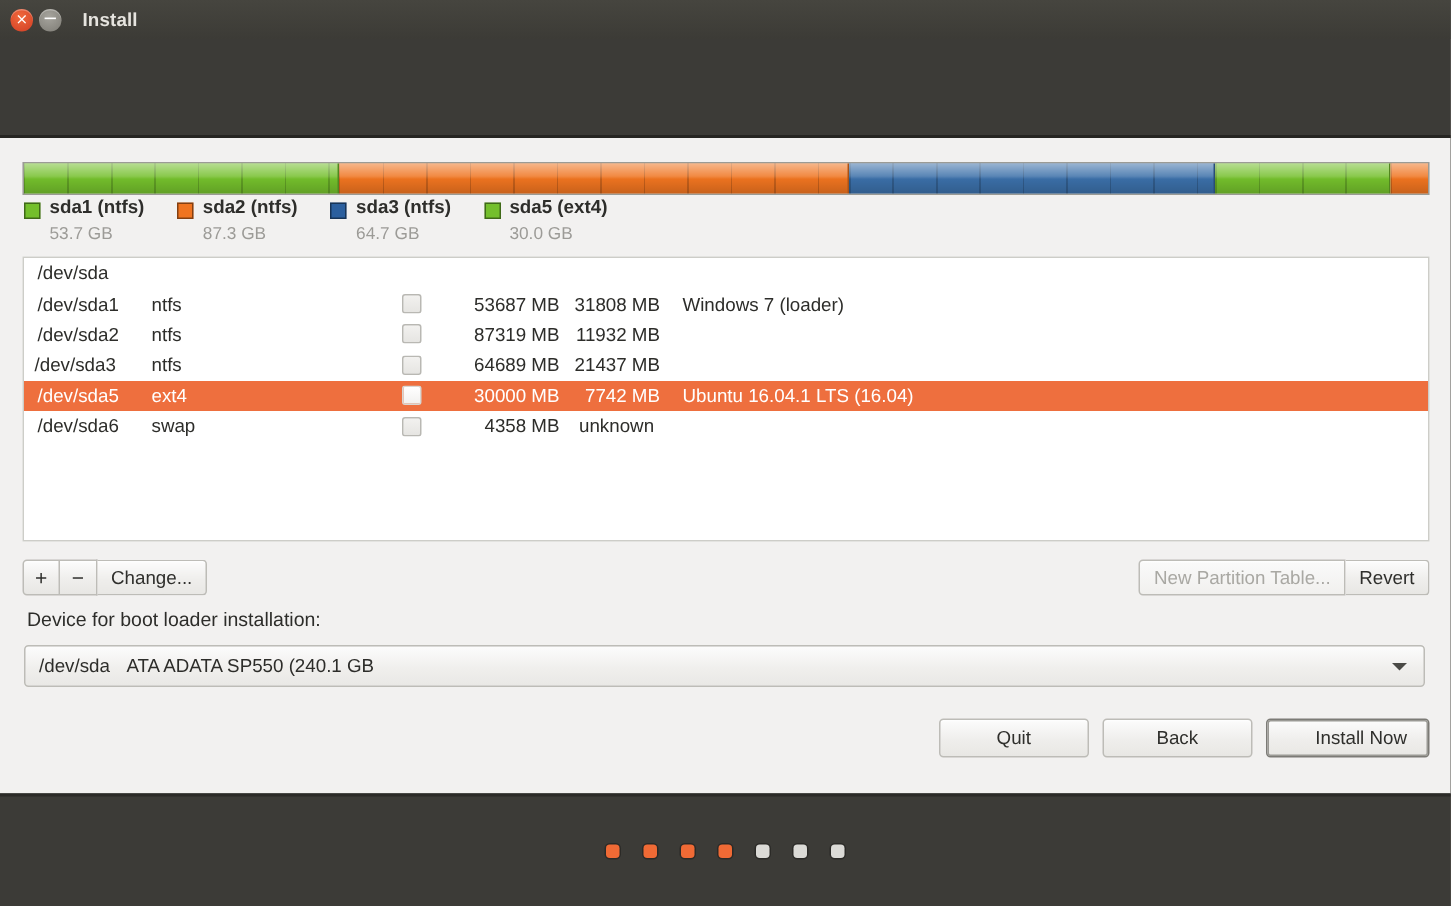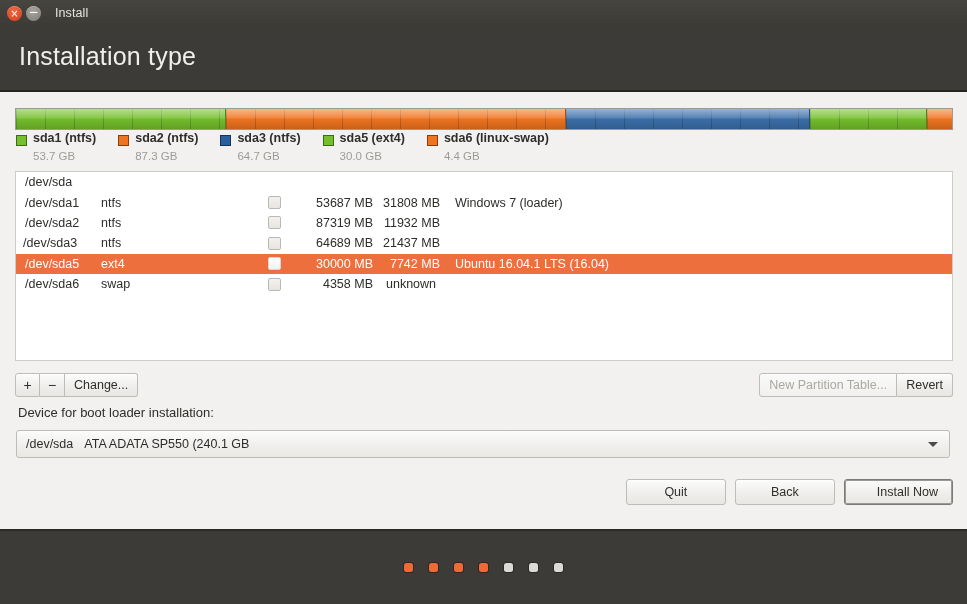--- a/index.html
+++ b/index.html
@@ -45,21 +45,21 @@
   .wbtn.min   { background: radial-gradient(circle at 45% 35%, #a6a49d 0%, #86847d 80%); }
   .wbtn .gl {
     position: absolute; left: 0; top: 0; right: 0; bottom: 0;
     color: #fff; font-size: 10px; line-height: 15px; text-align: center;
     font-family: "DejaVu Sans", sans-serif;
   }
   .wbtn.min .gl { font-size: 12px; line-height: 13px; }
   #win-title {
     color: #e6e4df;
     font-size: 12.5px;
-    font-weight: normal;
+    font-weight: bold;
     margin-left: 10px;
     letter-spacing: .1px;
   }
 
   #header {
     position: absolute;
     left: 0; top: 26px;
     width: 967px; height: 65px;
     background: #3c3b37;
   }
@@ -342,23 +342,20 @@
   <div id="titlebar">
     <div class="wbtn close">
       <span class="gl">×</span>
     </div>
     <div class="wbtn min">
       <span class="gl">−</span>
     </div>
     <div id="win-title">Install</div>
   </div>
 
-  <div id="header">
-    <div id="page-title">Installation type</div>
-  </div>
   <div id="header-rule"></div>
 
   <div id="content">
 
     <div id="part-bar">
         <div class="part-seg" style="flex: 0 0 22.4%; background: rgb(116, 191, 44);">
           <div class="ticks"></div>
           <div class="sheen"></div>
         </div>
         <div class="part-seg" style="flex: 0 0 36.4%; background: rgb(239, 116, 32);">
@@ -399,27 +396,20 @@
           <div class="lg-text">
             <div class="lg-name">sda3 (ntfs)</div>
             <div class="lg-size">64.7 GB</div>
           </div>
         </div>
         <div class="lg-item">
           <div class="lg-swatch" style="background: rgb(116, 191, 44);"></div>
           <div class="lg-text">
             <div class="lg-name">sda5 (ext4)</div>
             <div class="lg-size">30.0 GB</div>
-          </div>
-        </div>
-        <div class="lg-item">
-          <div class="lg-swatch" style="background: rgb(239, 116, 32);"></div>
-          <div class="lg-text">
-            <div class="lg-name">sda6 (linux-swap)</div>
-            <div class="lg-size">4.4 GB</div>
           </div>
         </div>
       </div>
 
     <div id="table-frame">
       <div id="tbody">
           <div class="trow disk">
             <span>/dev/sda</span>
           </div>
           <div class="trow">

